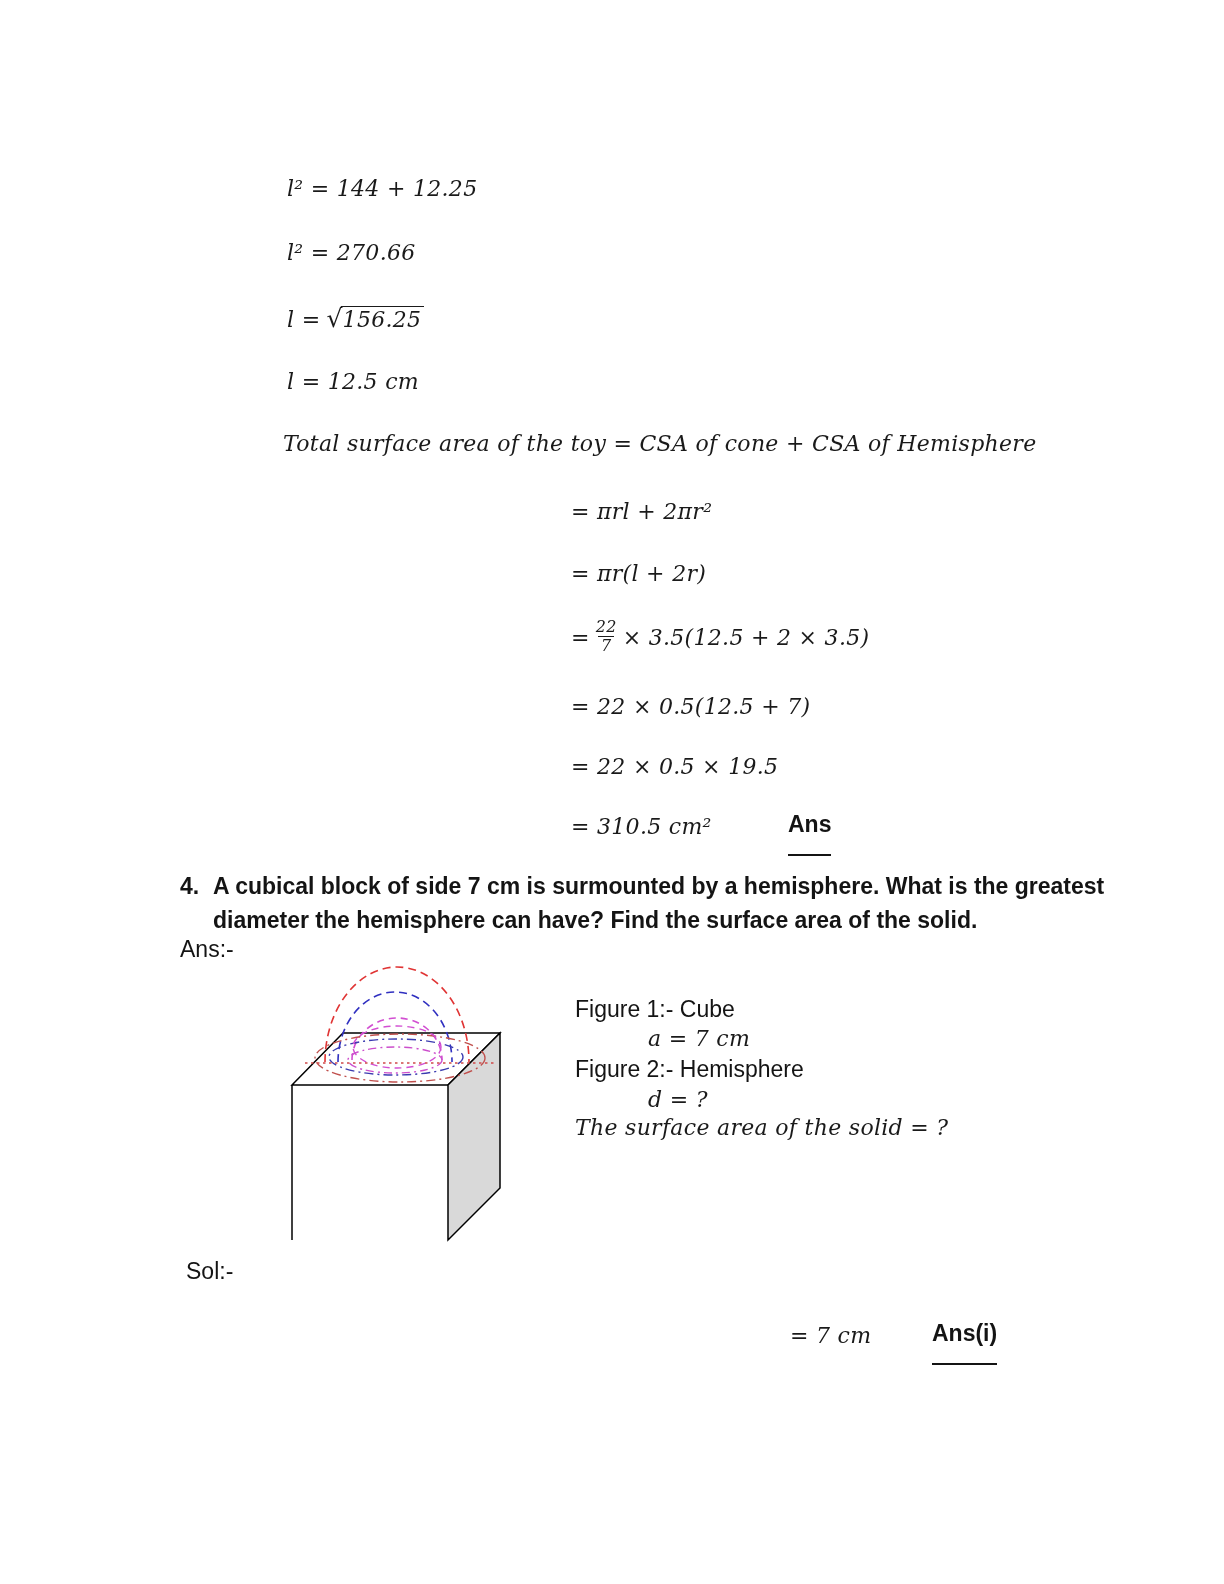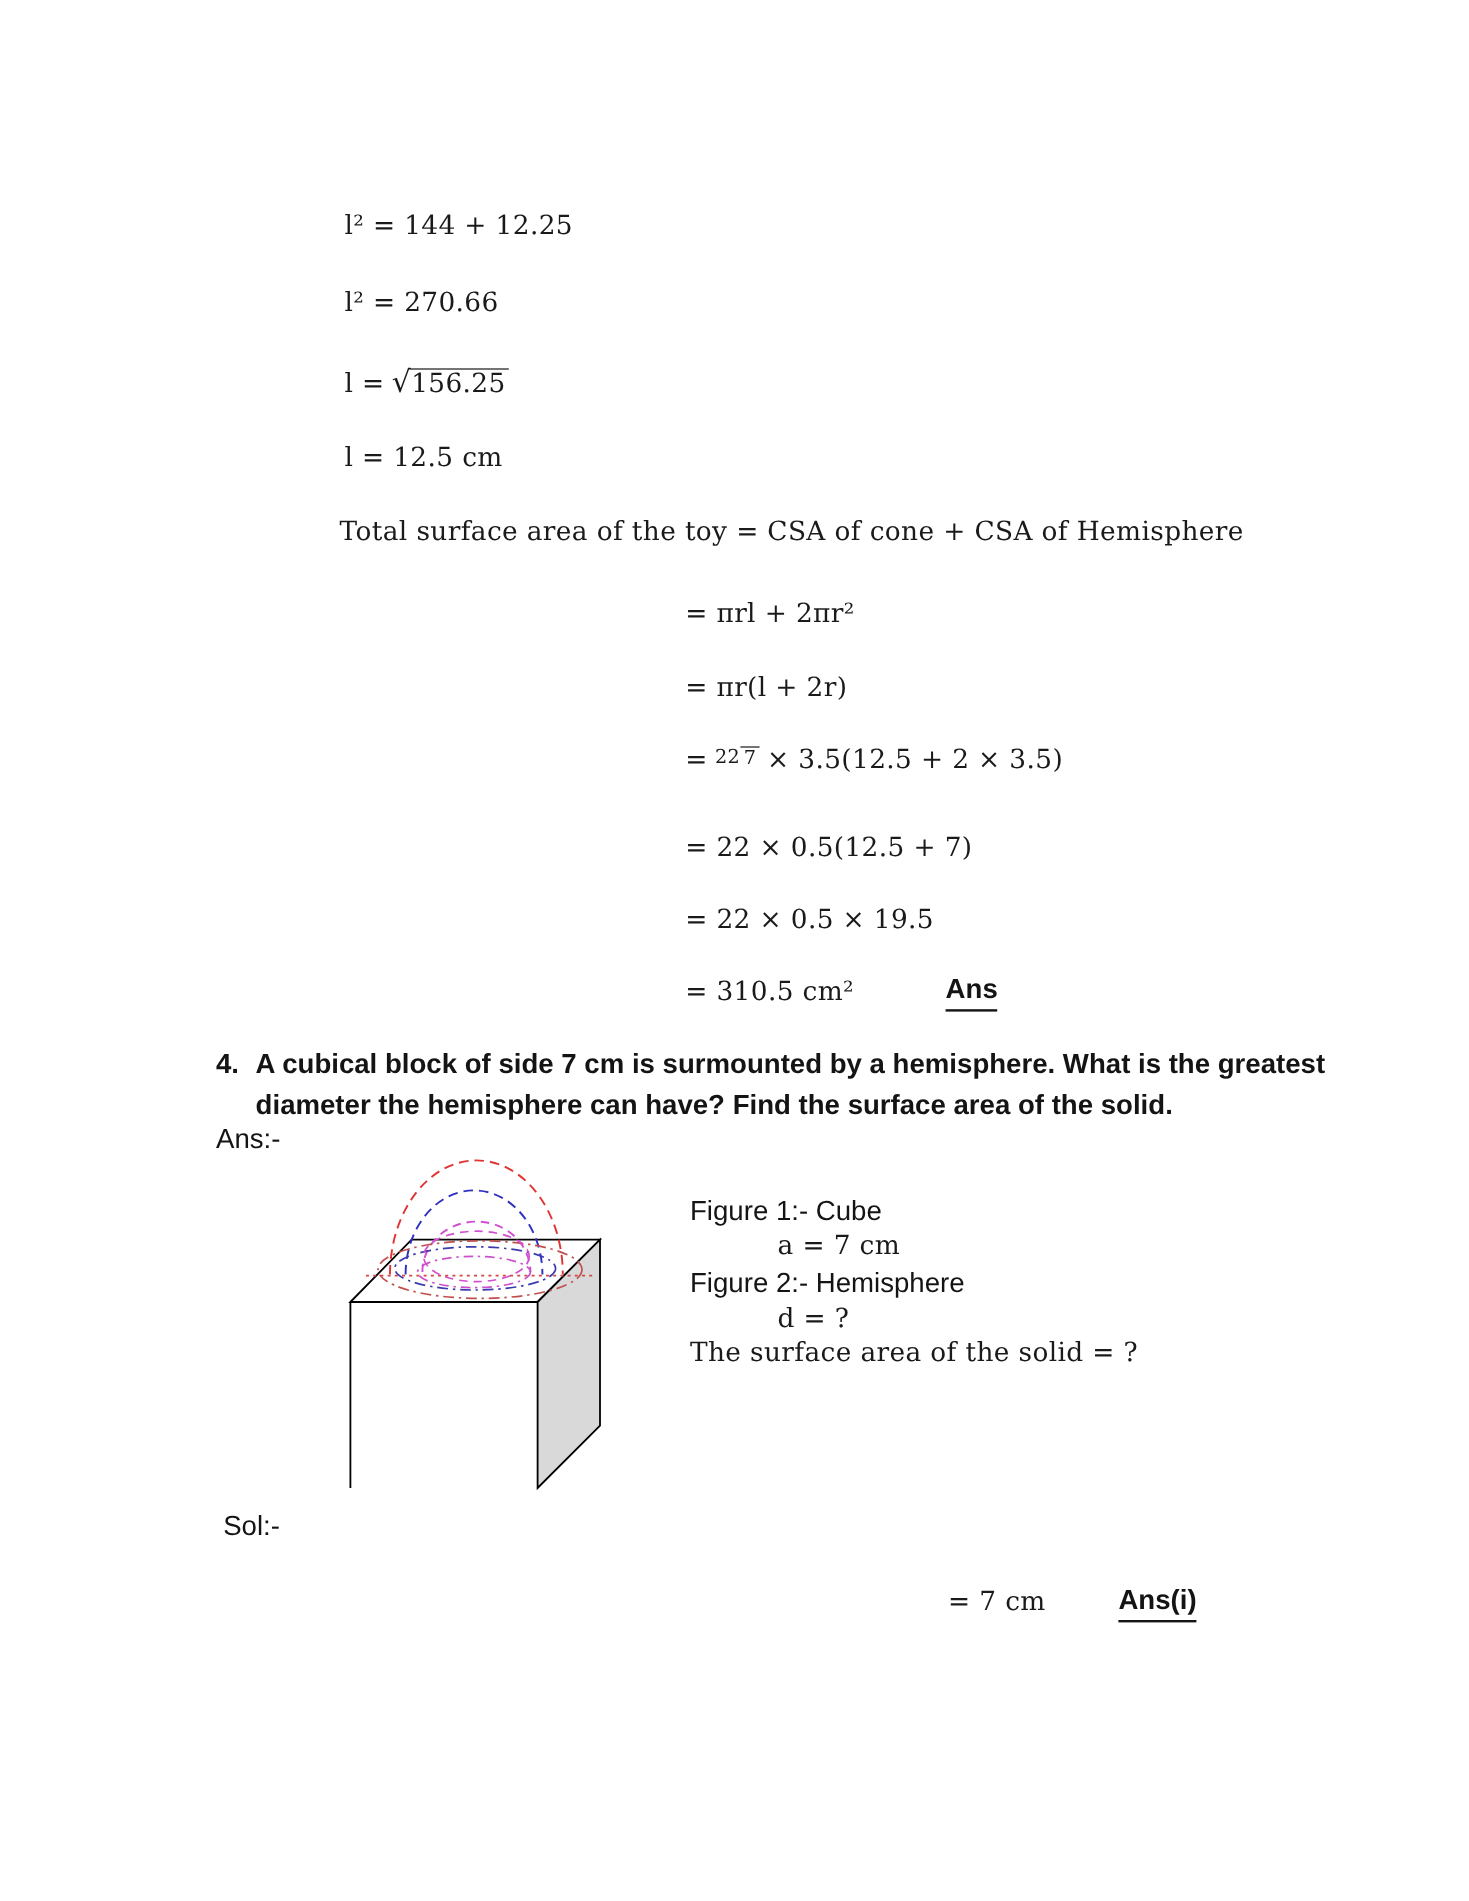--- a/index.html
+++ b/index.html
@@ -1,23 +1,23 @@
 <!DOCTYPE html>
 <html><head>
 <meta charset="utf-8">
 <style>
   html,body{margin:0;padding:0;background:#ffffff;}
   .page{position:relative;width:1224px;height:1584px;background:#ffffff;overflow:hidden;}
   .t{position:absolute;white-space:nowrap;}
-  .math{font-family:"DejaVu Serif",serif;font-size:22px;color:#1a1a1a;letter-spacing:.3px;}
+  .math{font-family:"DejaVu Serif",serif;font-style:italic;font-size:22px;color:#1a1a1a;letter-spacing:.3px;}
   .sans{font-family:"Liberation Sans",sans-serif;font-size:23px;color:#141414;}
   .b{font-weight:bold;}
   .ansu{font-family:"Liberation Sans",sans-serif;font-size:23px;color:#141414;font-weight:bold;
-        border-bottom:2.5px solid #141414;padding-bottom:3px;}
-  .frac{display:inline-flex;flex-direction:row;align-items:center;vertical-align:middle;
+        border-bottom:2.5px solid #141414;padding-bottom:16px;}
+  .frac{display:inline-flex;flex-direction:column;align-items:center;vertical-align:middle;
         font-size:16px;line-height:1.1;margin:0 6px;position:relative;top:-3px;}
   .frac .den{border-top:1.4px solid #1a1a1a;padding:0 3px;}
   .rad-sign{font-size:25px;}
   .radicand{display:inline-block;border-top:1.8px solid #1a1a1a;padding:0 3px 0 2px;margin-left:-2px;}
   .pre{margin-right:6px;}
   .fig{position:absolute;left:270px;top:950px;}
 </style>
 </head>
 <body>
 

